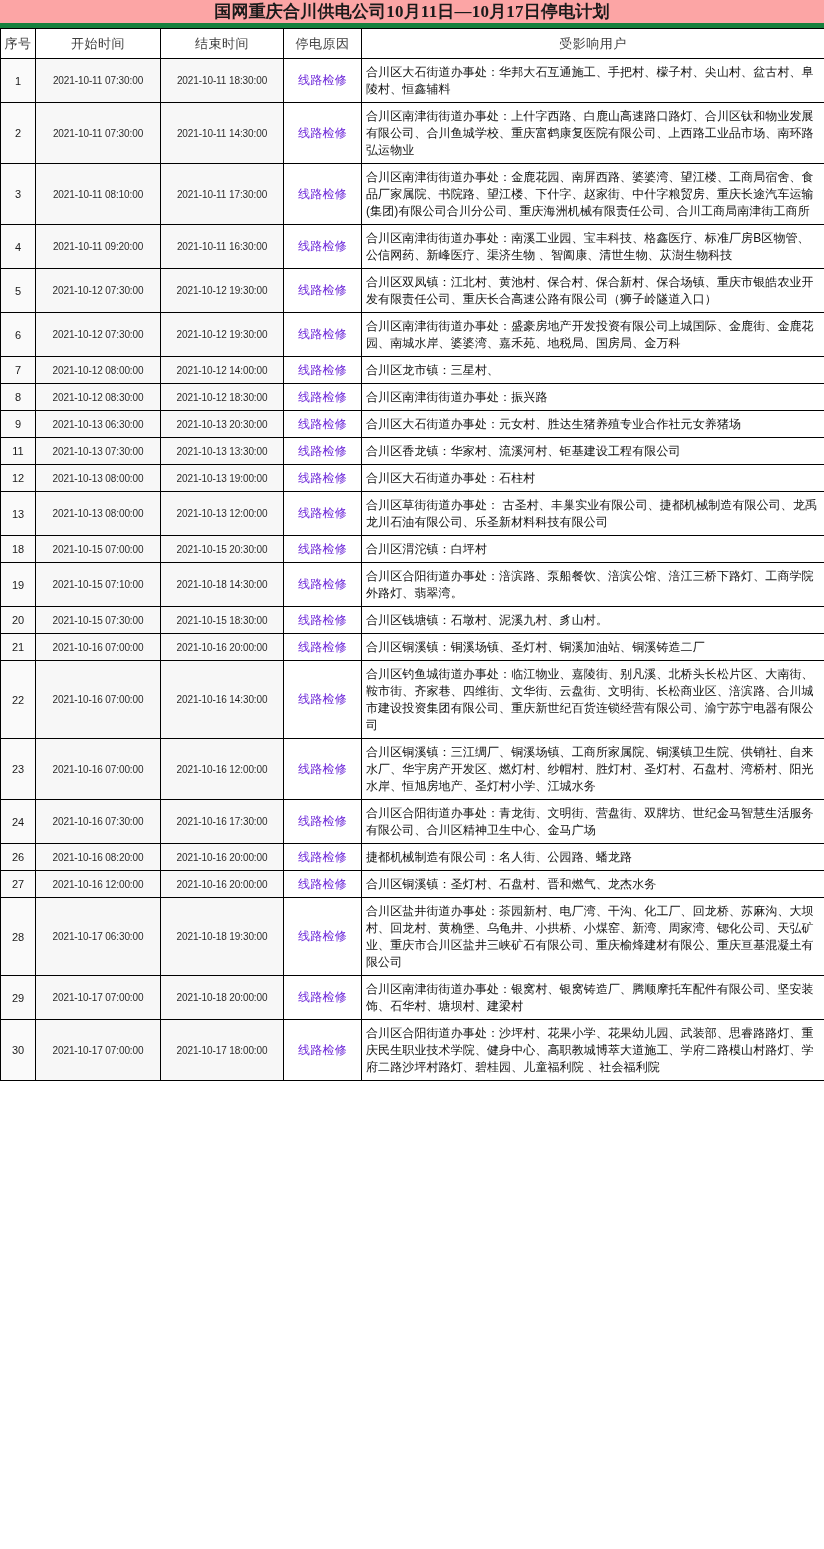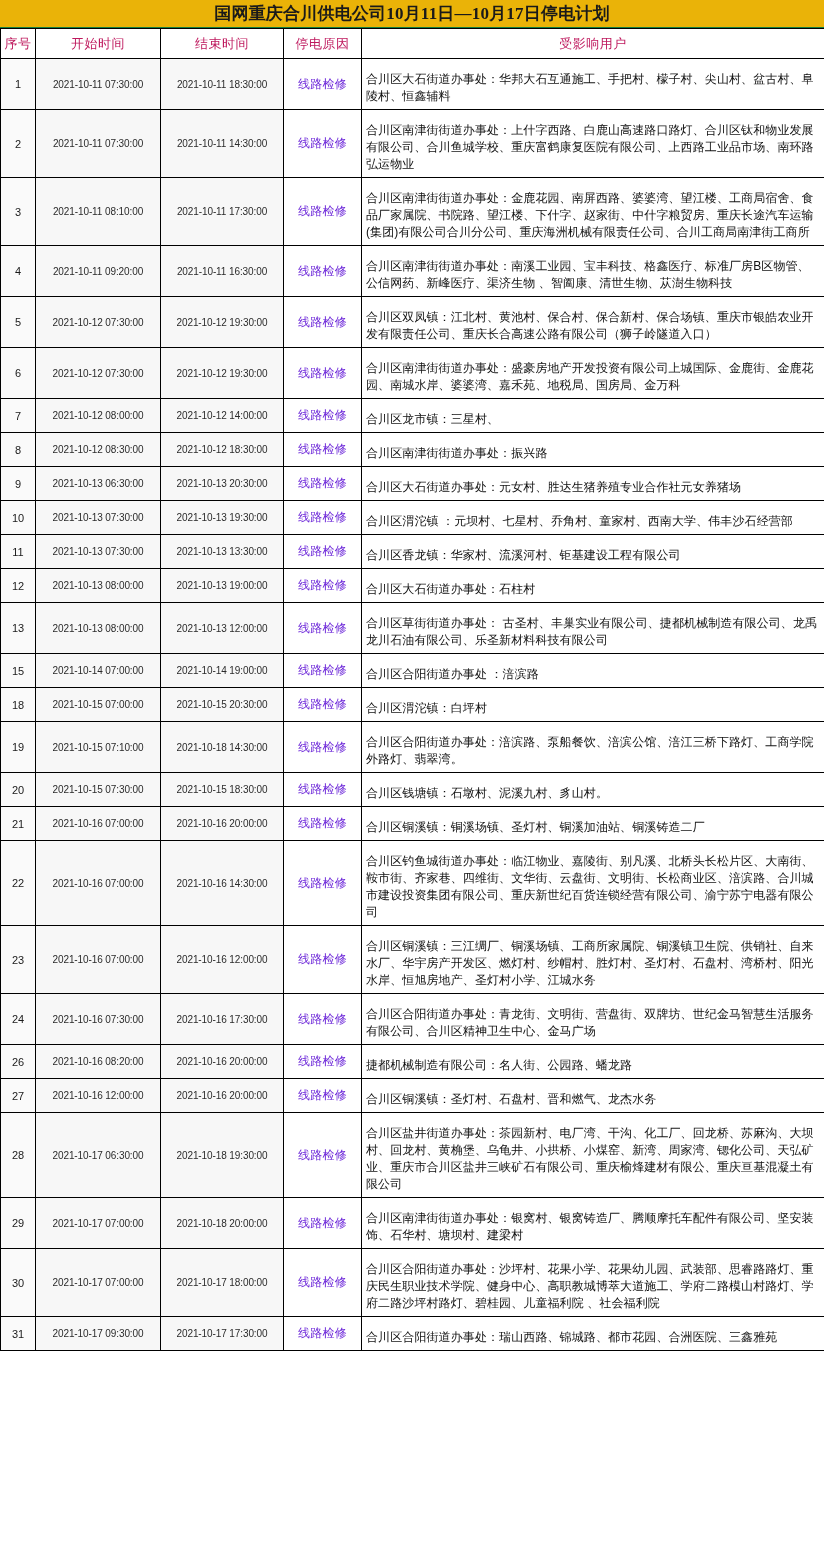--- a/index.html
+++ b/index.html
@@ -16,22 +16,22 @@
   }
 
   .sheet {
     width: 824px;
     box-sizing: border-box;
   }
 
   
   .title-bar {
     height: 28px;
-    background: #eab308;
-    border-bottom: 1px solid #15803d;
+    background: #fca5a5;
+    border-bottom: 5px solid #15803d;
     display: flex;
     align-items: center;
     justify-content: center;
     box-sizing: border-box;
   }
   .title-text {
     font-family: "Liberation Serif", "DejaVu Serif", serif;
     font-size: 17px;
     font-weight: bold;
     letter-spacing: 0.2px;
@@ -59,21 +59,21 @@
     vertical-align: middle;
   }
 
   
   thead th {
     height: 30px;
     background: #ffffff;
     font-family: "Liberation Serif", "DejaVu Serif", serif;
     font-size: 13px;
     font-weight: normal;
-    color: #be185d;
+    color: #404040;
     text-align: center;
     padding: 0;
     letter-spacing: 0.5px;
   }
 
   
   td.idx {
     text-align: center;
     font-size: 11px;
     color: #1a1a1a;
@@ -96,21 +96,21 @@
     background: #ffffff;
     padding: 2px 2px;
     letter-spacing: 0.3px;
   }
   td.users {
     text-align: left;
     font-size: 12px;
     line-height: 17px;
     color: #111111;
     background: #ffffff;
-    padding: 12px 3px 4px 4px;
+    padding: 5px 3px 4px 4px;
     word-break: break-all;
     letter-spacing: 0.1px;
   }
 </style>
 </head>
 <body>
 
 <div class="sheet">
 
   <div class="title-bar">
@@ -192,27 +192,20 @@
           <td class="users">合川区南津街街道办事处：振兴路</td>
         </tr>
         <tr>
           <td class="idx">9</td>
           <td class="time">2021-10-13 06:30:00</td>
           <td class="time">2021-10-13 20:30:00</td>
           <td class="reason">线路检修</td>
           <td class="users">合川区大石街道办事处：元女村、胜达生猪养殖专业合作社元女养猪场</td>
         </tr>
         <tr>
-          <td class="idx">10</td>
-          <td class="time">2021-10-13 07:30:00</td>
-          <td class="time">2021-10-13 19:30:00</td>
-          <td class="reason">线路检修</td>
-          <td class="users">合川区渭沱镇 ：元坝村、七星村、乔角村、童家村、西南大学、伟丰沙石经营部</td>
-        </tr>
-        <tr>
           <td class="idx">11</td>
           <td class="time">2021-10-13 07:30:00</td>
           <td class="time">2021-10-13 13:30:00</td>
           <td class="reason">线路检修</td>
           <td class="users">合川区香龙镇：华家村、流溪河村、钜基建设工程有限公司</td>
         </tr>
         <tr>
           <td class="idx">12</td>
           <td class="time">2021-10-13 08:00:00</td>
           <td class="time">2021-10-13 19:00:00</td>
@@ -220,27 +213,20 @@
           <td class="users">合川区大石街道办事处：石柱村</td>
         </tr>
         <tr>
           <td class="idx">13</td>
           <td class="time">2021-10-13 08:00:00</td>
           <td class="time">2021-10-13 12:00:00</td>
           <td class="reason">线路检修</td>
           <td class="users">合川区草街街道办事处： 古圣村、丰巢实业有限公司、捷都机械制造有限公司、龙禹龙川石油有限公司、乐圣新材料科技有限公司</td>
         </tr>
         <tr>
-          <td class="idx">15</td>
-          <td class="time">2021-10-14 07:00:00</td>
-          <td class="time">2021-10-14 19:00:00</td>
-          <td class="reason">线路检修</td>
-          <td class="users">合川区合阳街道办事处 ：涪滨路</td>
-        </tr>
-        <tr>
           <td class="idx">18</td>
           <td class="time">2021-10-15 07:00:00</td>
           <td class="time">2021-10-15 20:30:00</td>
           <td class="reason">线路检修</td>
           <td class="users">合川区渭沱镇：白坪村</td>
         </tr>
         <tr>
           <td class="idx">19</td>
           <td class="time">2021-10-15 07:10:00</td>
           <td class="time">2021-10-18 14:30:00</td>
@@ -310,23 +296,16 @@
           <td class="reason">线路检修</td>
           <td class="users">合川区南津街街道办事处：银窝村、银窝铸造厂、腾顺摩托车配件有限公司、坚安装饰、石华村、塘坝村、建梁村</td>
         </tr>
         <tr>
           <td class="idx">30</td>
           <td class="time">2021-10-17 07:00:00</td>
           <td class="time">2021-10-17 18:00:00</td>
           <td class="reason">线路检修</td>
           <td class="users">合川区合阳街道办事处：沙坪村、花果小学、花果幼儿园、武装部、思睿路路灯、重庆民生职业技术学院、健身中心、高职教城博萃大道施工、学府二路模山村路灯、学府二路沙坪村路灯、碧桂园、儿童福利院 、社会福利院</td>
         </tr>
-        <tr>
-          <td class="idx">31</td>
-          <td class="time">2021-10-17 09:30:00</td>
-          <td class="time">2021-10-17 17:30:00</td>
-          <td class="reason">线路检修</td>
-          <td class="users">合川区合阳街道办事处：瑞山西路、锦城路、都市花园、合洲医院、三鑫雅苑</td>
-        </tr>
       </tbody>
   </table>
 
 </div>
 
 </body></html>

